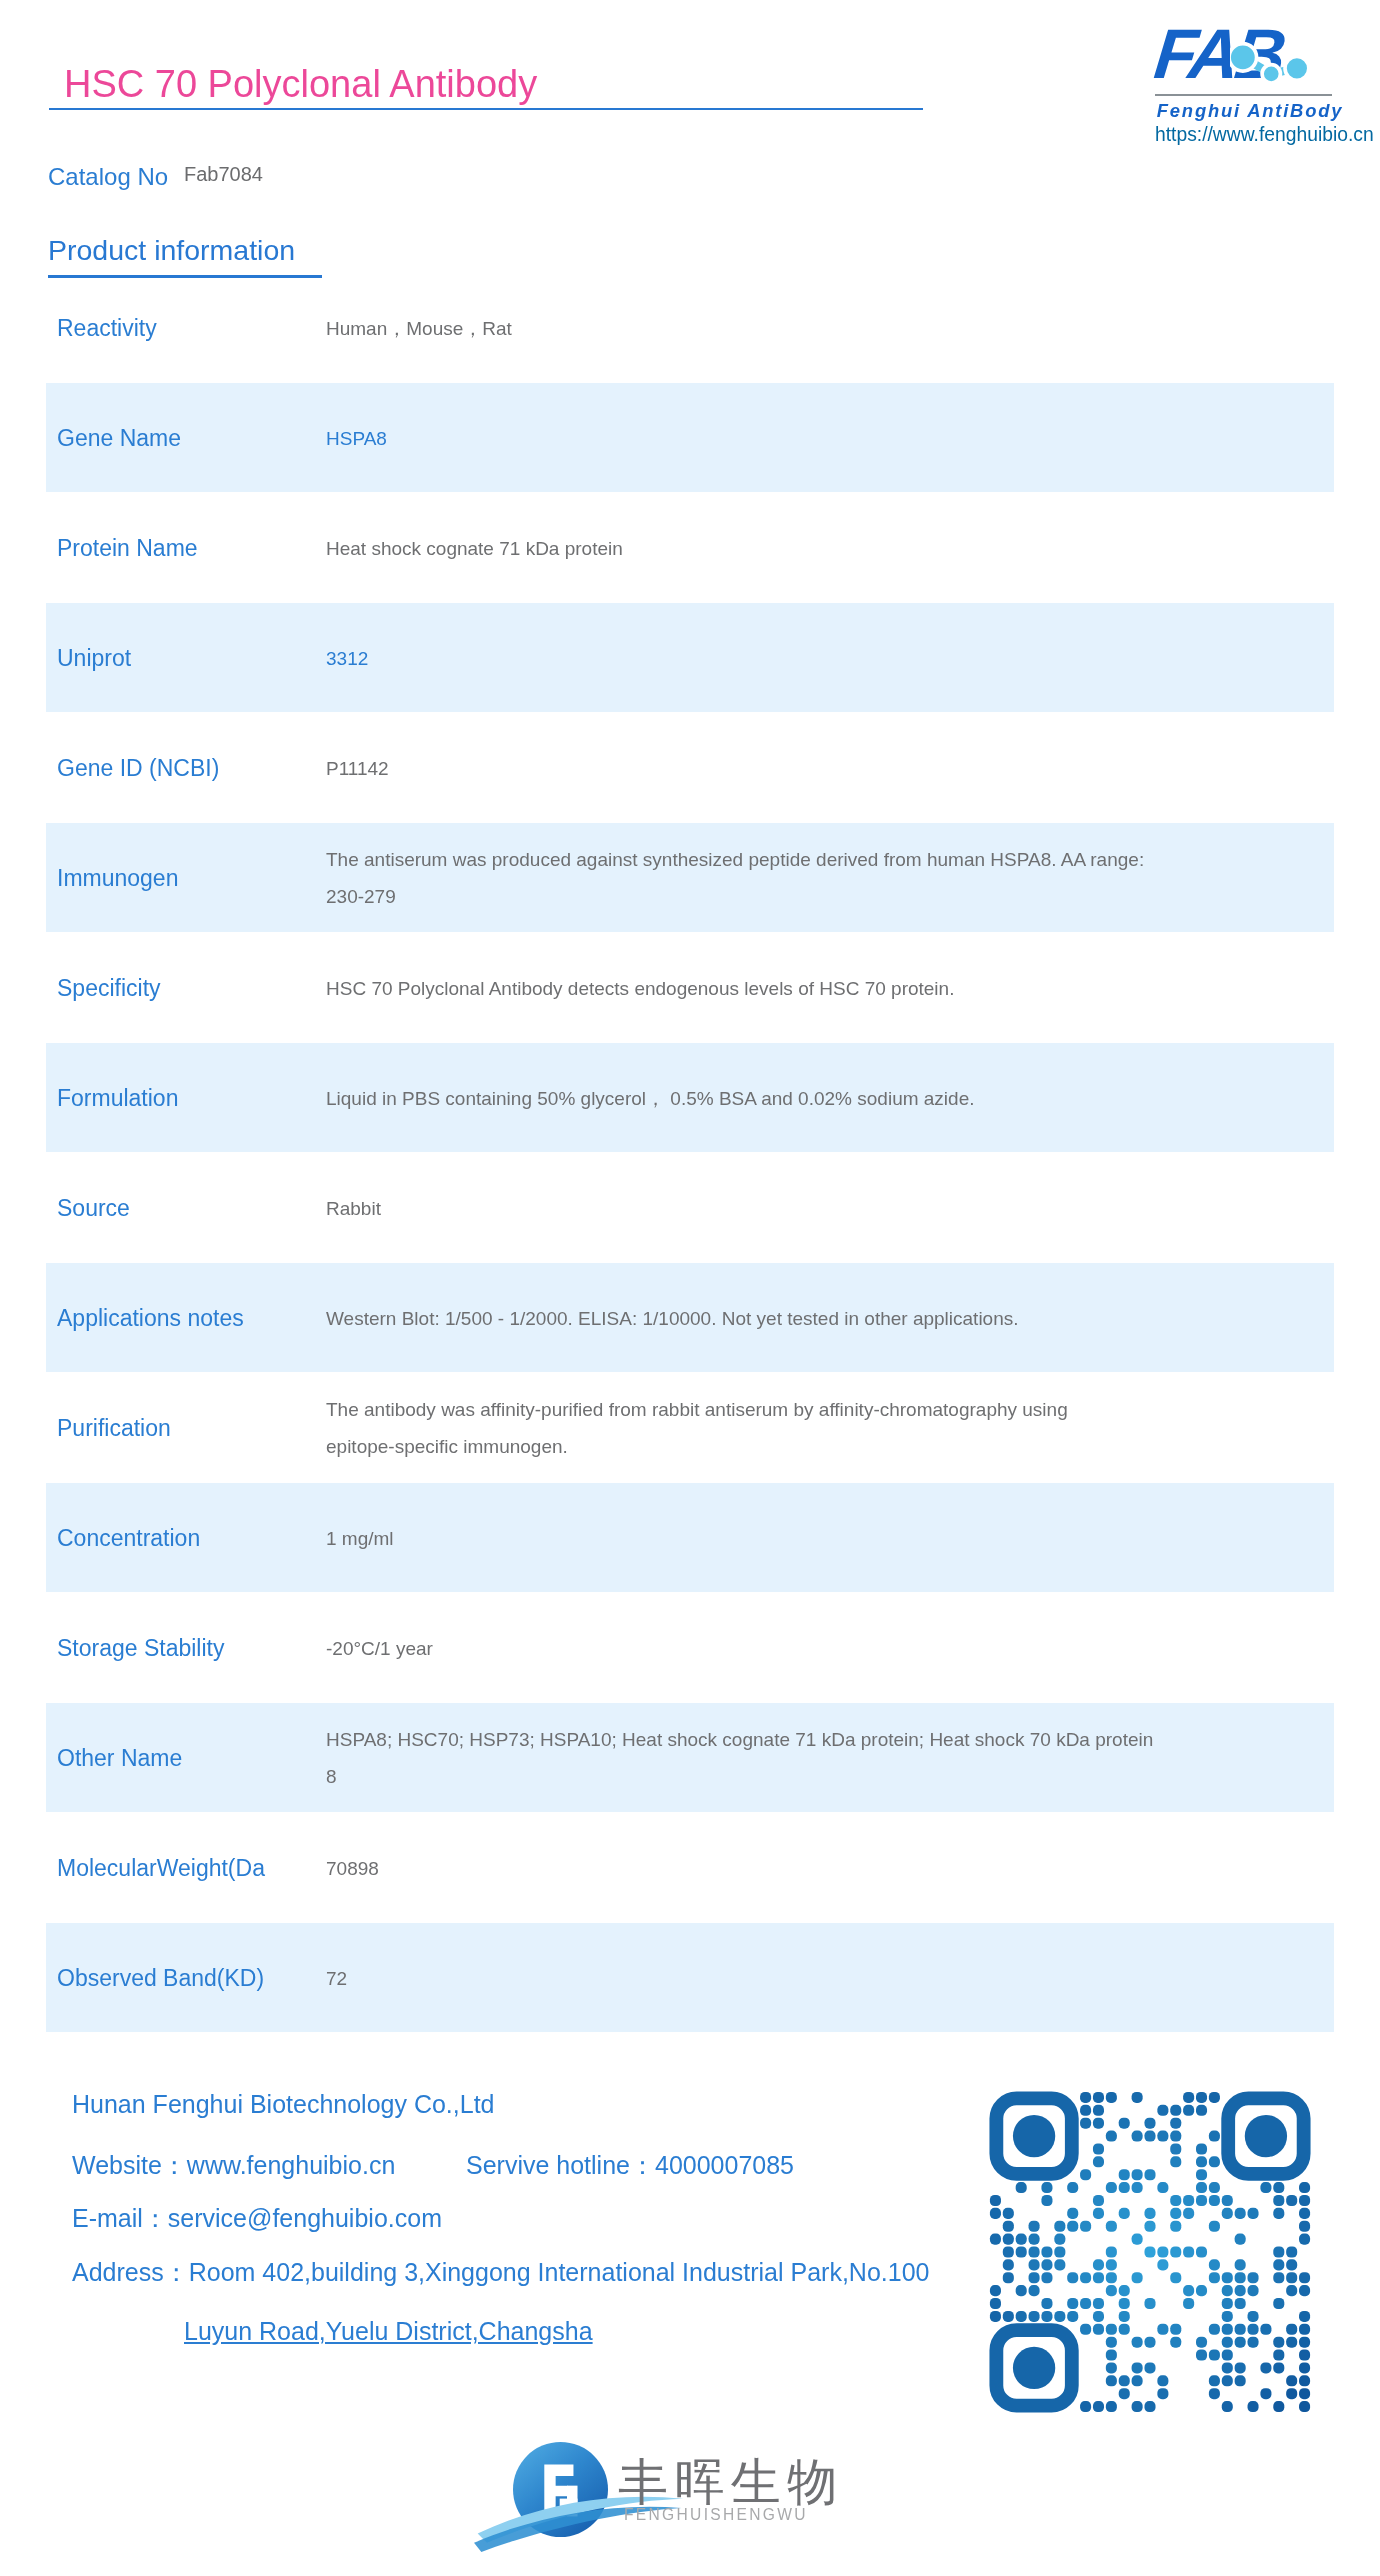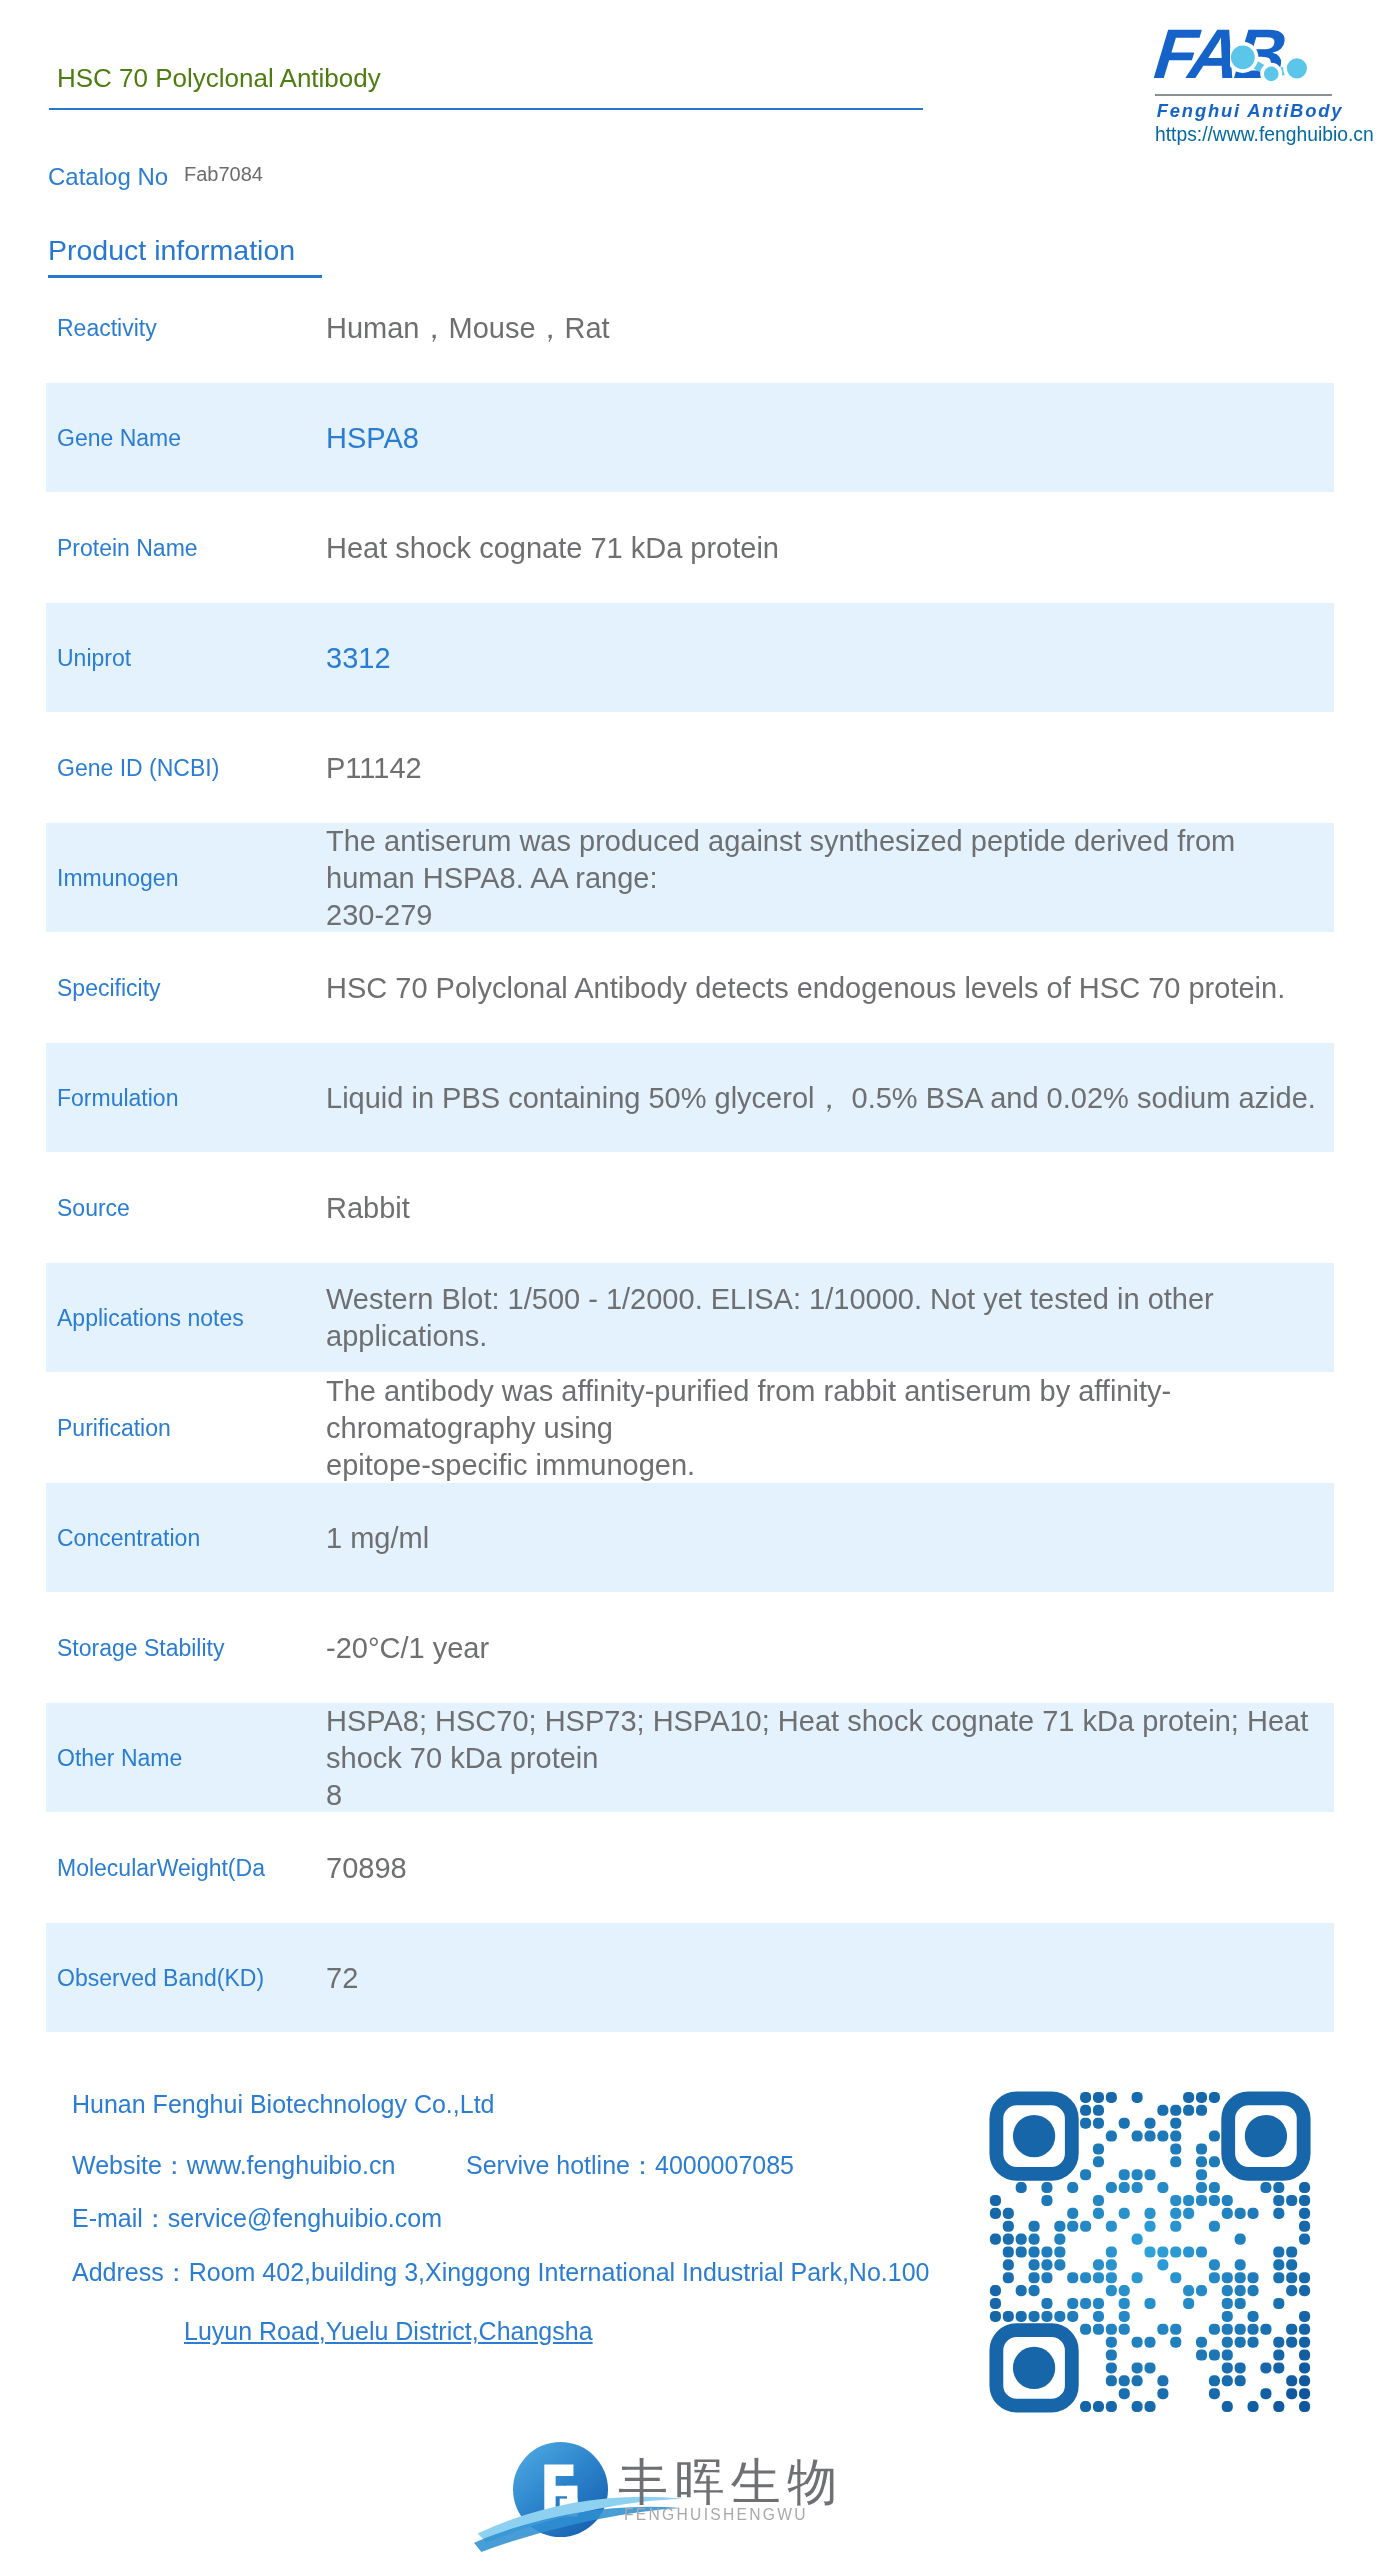--- a/index.html
+++ b/index.html
@@ -1,21 +1,21 @@
 <!DOCTYPE html>
 <html style="font-size:14.7px"><head>
 <meta charset="utf-8">
 <style>
   * { margin:0; padding:0; box-sizing:border-box; }
   html,body { width:1380px; height:2576px; background:#ffffff;
     font-family:"Liberation Sans","DejaVu Sans",sans-serif; position:relative; overflow:hidden; }
   .abs { position:absolute; }
 
   
-  #page-title { left:57px; top:63px; font-size:26px; font-weight:500; color:#4d7c0f; }
+  #page-title { left:64px; top:63px; font-size:38px; font-weight:500; color:#ec4899; }
   #title-underline { left:49px; top:108px; width:874px; height:1.8px; background:#2878d2; }
 
   
   #fab-logo { left:1155px; top:26px; width:193px; height:129px; }
   #fab-word { position:absolute; left:0; top:-7.4px; font-size:70px; line-height:70px;
     font-weight:800; font-style:italic; letter-spacing:-4.6px; color:#1563c8; transform:skewX(-6deg); }
   #fab-molecule { position:absolute; left:75px; top:9.2px; }
   #fab-divider { position:absolute; left:0; top:68px; width:177px; height:1.8px; background:#8a9196; }
   #fab-subtitle { position:absolute; left:1.8px; top:74px; font-size:18.4px; font-weight:700;
     font-style:italic; letter-spacing:1.8px; color:#1563c8; white-space:nowrap; }
@@ -29,21 +29,21 @@
   #section-title { left:48px; top:234px; font-size:28.5px; color:#2878d2; }
   #section-underline { left:48px; top:275px; width:274px; height:2.8px; background:#2878d2; }
 
   
   #product-table { left:46px; top:273px; width:1288px; }
   .row { position:relative; width:1288px; height:110px; }
   .row.alt { background:#e4f2fd; border-bottom:1.8px solid #ffffff; }
   .row-label { position:absolute; left:11px; top:50%; transform:translateY(-50%);
     font-size:23px; color:#2a7dd2; white-space:nowrap; }
   .row-value { position:absolute; left:280px; top:50%; transform:translateY(-50%);
-    width:998px; font-size:29px; line-height:37px; color:#6e6f71; white-space:pre-line; }
+    width:998px; font-size:19px; line-height:37px; color:#6e6f71; white-space:pre-line; }
   .row-value.link { color:#2a7dd2; }
 
   
   .footer-line { font-size:25px; color:#2a7dd2; white-space:nowrap; }
   #footer-company { left:72px; top:2090px; }
   #footer-website { left:72px; top:2149px; }
   #footer-hotline { left:466px; top:2149px; }
   #footer-email  { left:72px; top:2202px; }
   #footer-address1 { left:72px; top:2256px; }
   #footer-address2 { left:184px; top:2317px;text-decoration:underline; }

